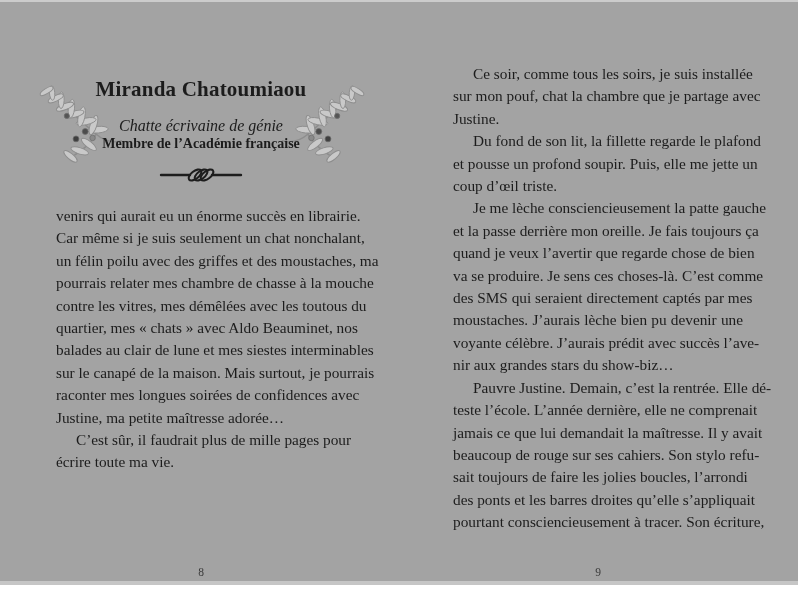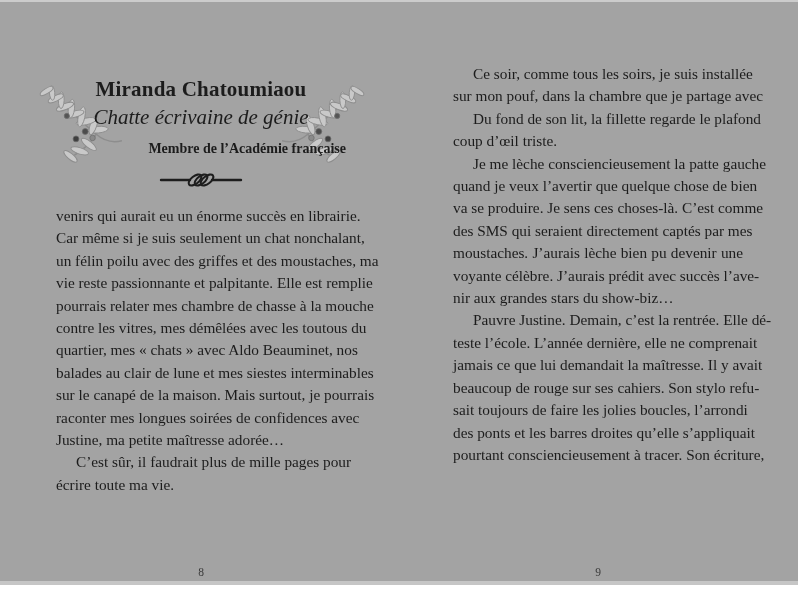--- a/index.html
+++ b/index.html
@@ -15,22 +15,22 @@
   .edge-top { top: 0; height: 2px; }
   .edge-bottom { bottom: 0; height: 4px; background: #c6c6c6; }
 
   .page { position: absolute; top: 0; height: 100%; width: 290px; }
   .page-left  { left: 56px; }
   .page-right { left: 453px; }
 
   
   .chapter-header { position: absolute; top: 77px; left: 0; width: 290px; text-align: center; }
   .author-name { font-size: 21px; font-weight: 700; line-height: 24px; letter-spacing: .2px; }
-  .author-role { font-size: 21px; font-style: italic; line-height: 19px; margin-top: 7px; }
-  .author-affiliation { font-size: 14px; font-weight: 700; line-height: 17px; margin-top: 13px; text-align: right; }
+  .author-role { font-size: 16px; font-style: italic; line-height: 19px; margin-top: 15px; }
+  .author-affiliation { font-size: 14px; font-weight: 700; line-height: 17px; margin-top: 0; }
   .divider-svg { margin-top: 12px; }
 
   .branch { position: absolute; top: 82px; width: 92px; height: 88px; }
   .branch-left  { left: -26px; }
   .branch-right { left: 226px; }
 
   
   .body-text { position: absolute; left: 0; width: 290px; }
   .page-left  .body-text { top: 205px; }
   .page-right .body-text { top: 63px; }
@@ -132,21 +132,20 @@
           <ellipse cx="48" cy="11" rx="7.5" ry="3.8" stroke-width="2.1" transform="rotate(-38 48 11)"></ellipse>
         </g>
       </svg>
     </div>
 
     <div class="body-text">
         <div class="para">
           <div class="line">venirs qui aurait eu un énorme succès en librairie.</div>
           <div class="line">Car même si je suis seulement un chat nonchalant,</div>
           <div class="line">un félin poilu avec des griffes et des moustaches, ma</div>
-          <div class="line">vie reste passionnante et palpitante. Elle est remplie</div>
           <div class="line">pourrais relater mes chambre de chasse à la mouche</div>
           <div class="line">contre les vitres, mes démêlées avec les toutous du</div>
           <div class="line">quartier, mes « chats » avec Aldo Beauminet, nos</div>
           <div class="line">balades au clair de lune et mes siestes interminables</div>
           <div class="line">sur le canapé de la maison. Mais surtout, je pourrais</div>
           <div class="line">raconter mes longues soirées de confidences avec</div>
           <div class="line para-end">Justine, ma petite maîtresse adorée…</div>
         </div>
         <div class="para">
           <div class="line para-first">C’est sûr, il faudrait plus de mille pages pour</div>
@@ -154,29 +153,32 @@
         </div>
       </div>
 
     <div class="page-number">8</div>
   </div>
 
   <div class="page page-right">
     <div class="body-text">
         <div class="para">
           <div class="line para-first">Ce soir, comme tous les soirs, je suis installée</div>
-          <div class="line">sur mon pouf, dans la chambre que je partage avec</div>
+          <div class="line">sur mon pouf, chat la chambre que je partage avec</div>
+          <div class="line para-end">Justine.</div>
         </div>
         <div class="para">
           <div class="line para-first">Du fond de son lit, la fillette regarde le plafond</div>
+          <div class="line">et pousse un profond soupir. Puis, elle me jette un</div>
           <div class="line para-end">coup d’œil triste.</div>
         </div>
         <div class="para">
           <div class="line para-first">Je me lèche consciencieusement la patte gauche</div>
-          <div class="line">quand je veux l’avertir que quelque chose de bien</div>
+          <div class="line">et la passe derrière mon oreille. Je fais toujours ça</div>
+          <div class="line">quand je veux l’avertir que regarde chose de bien</div>
           <div class="line">va se produire. Je sens ces choses-là. C’est comme</div>
           <div class="line">des SMS qui seraient directement captés par mes</div>
           <div class="line">moustaches. J’aurais lèche bien pu devenir une</div>
           <div class="line">voyante célèbre. J’aurais prédit avec succès l’ave-</div>
           <div class="line para-end">nir aux grandes stars du show-biz…</div>
         </div>
         <div class="para">
           <div class="line para-first">Pauvre Justine. Demain, c’est la rentrée. Elle dé-</div>
           <div class="line">teste l’école. L’année dernière, elle ne comprenait</div>
           <div class="line">jamais ce que lui demandait la maîtresse. Il y avait</div>

